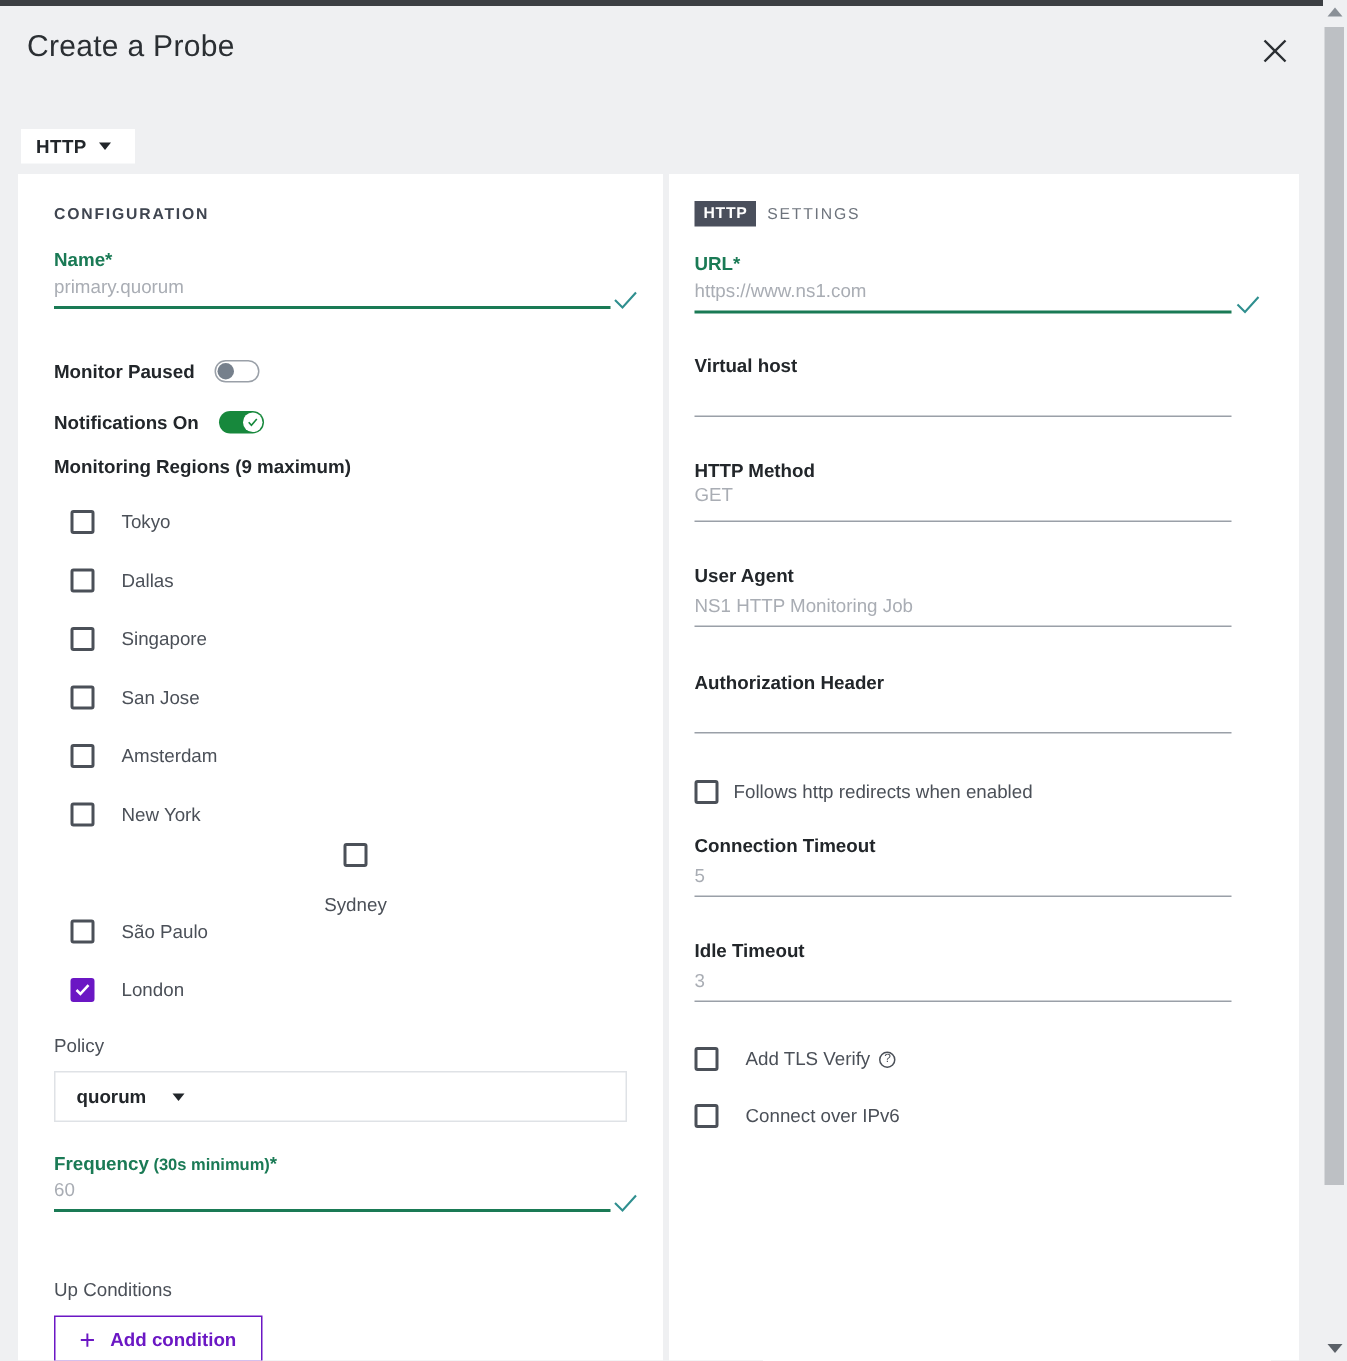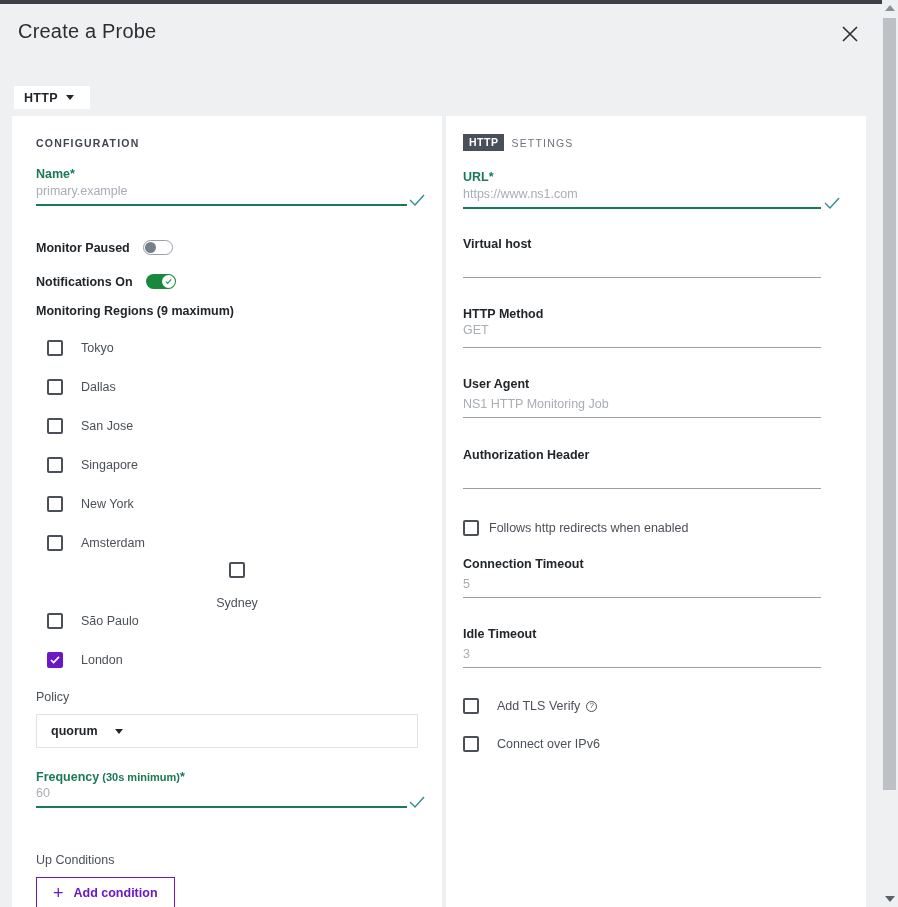--- a/index.html
+++ b/index.html
@@ -159,21 +159,21 @@
     <span class="caret"></span>
   </div>
 
   <div class="panel panel-left">
 
     <div class="abs section-label" style="left:24px; top:21px;">CONFIGURATION</div>
 
     <div class="abs" style="left:24px; top:48px;">
       <span class="field-label green"><span>Name</span><span class="req">*</span></span>
     </div>
-    <div class="abs placeholder" style="left:24px; top:68px;">primary.example</div>
+    <div class="abs placeholder" style="left:24px; top:68px;">primary.quorum</div>
     <div class="abs underline active" style="left:24px; top:88px; width:371px;"></div>
     <svg class="abs" style="left:396px; top:78px;" width="18" height="14" viewBox="0 0 18 14">
       <path d="M2 6 L7 11 L16 1" stroke="#2f8f8f" stroke-width="1.4" fill="none"></path>
     </svg>
 
     <div class="abs" style="left:24px; top:124px; display:flex; align-items:center; gap:13px;">
       <span class="field-label">Monitor Paused</span>
       <span class="toggle off">
           <span class="knob"></span>
         </span>
@@ -196,33 +196,33 @@
       <div class="region-row" style="height:39px;">
         <span class="cbox"></span>
         <span class="rlabel">Tokyo</span>
       </div>
       <div class="region-row" style="height:39px;">
         <span class="cbox"></span>
         <span class="rlabel">Dallas</span>
       </div>
       <div class="region-row" style="height:39px;">
         <span class="cbox"></span>
+        <span class="rlabel">Singapore</span>
+      </div>
+      <div class="region-row" style="height:39px;">
+        <span class="cbox"></span>
         <span class="rlabel">San Jose</span>
       </div>
       <div class="region-row" style="height:39px;">
         <span class="cbox"></span>
-        <span class="rlabel">Singapore</span>
+        <span class="rlabel">Amsterdam</span>
       </div>
       <div class="region-row" style="height:39px;">
         <span class="cbox"></span>
         <span class="rlabel">New York</span>
-      </div>
-      <div class="region-row" style="height:39px;">
-        <span class="cbox"></span>
-        <span class="rlabel">Amsterdam</span>
       </div>
       <div class="region-row" style="height:39px;flex-direction:column;">
         <span class="cbox"></span>
         <span class="rlabel">Sydney</span>
       </div>
       <div class="region-row" style="height:39px;">
         <span class="cbox"></span>
         <span class="rlabel">São Paulo</span>
       </div>
       <div class="region-row" style="height:39px;">

